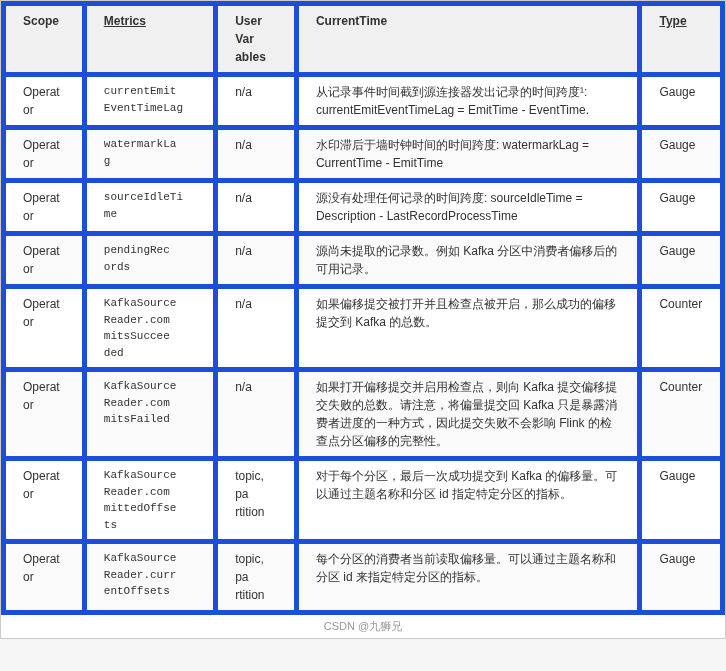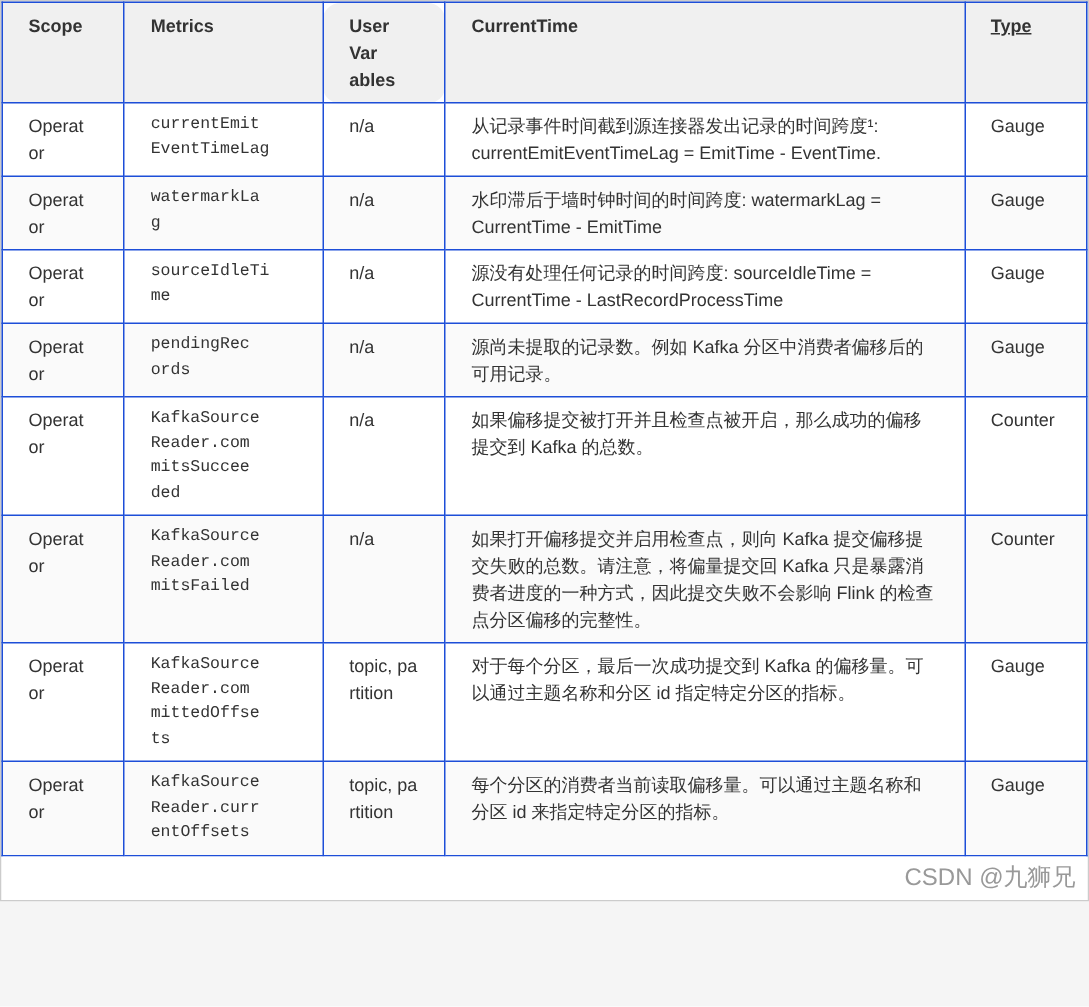--- a/index.html
+++ b/index.html
@@ -12,47 +12,47 @@
     .table-container {
       width: 726px;
       background: #fff;
       border: 1px solid #ccc;
     }
     table {
       width: 100%;
       border-collapse: collapse;
     }
     th, td {
-      border: 1px solid #1d4ed8;
+      border: 5px solid #1d4ed8;
       padding: 6px 17px;
       vertical-align: top;
       line-height: 1.5;
     }
     th {
       background: #f0f0f0;
       font-weight: bold;
       text-align: left;
     }
     td {
       background: #fff;
       margin-left: 36px;
     }
     tr:nth-child(even) td {
       background: #fafafa;
     }
     .col-scope { width: 80px; }
-    .col-metrics { width: 130px; }
+    .col-metrics { width: 130px; text-decoration: underline; }
     .col-uservars { width: 80px; border-radius: 12px; }
     .col-desc { width: 340px; }
     .col-type { width: 80px; text-decoration: underline; }
     .watermark {
       position: relative;
-      text-align: right;
+      text-align: center;
       padding: 4px 8px;
-      font-size: 16px;
+      font-size: 11px;
       color: #999;
       background: #fff;
     }
   </style>
 </head>
 <body>
 
 <div class="table-container">
   <table>
     <thead>
@@ -76,21 +76,21 @@
           <td>Operat<br>or</td>
           <td style="font-family: &quot;Courier New&quot;, monospace; font-size: 11px;">watermarkLa<br>g</td>
           <td>n/a</td>
           <td>水印滞后于墙时钟时间的时间跨度: watermarkLag = CurrentTime - EmitTime</td>
           <td>Gauge</td>
         </tr>
         <tr>
           <td>Operat<br>or</td>
           <td style="font-family: &quot;Courier New&quot;, monospace; font-size: 11px;">sourceIdleTi<br>me</td>
           <td>n/a</td>
-          <td>源没有处理任何记录的时间跨度: sourceIdleTime = CurrentTime - LastRecordProcessTime</td>
+          <td>源没有处理任何记录的时间跨度: sourceIdleTime = Description - LastRecordProcessTime</td>
           <td>Gauge</td>
         </tr>
         <tr>
           <td>Operat<br>or</td>
           <td style="font-family: &quot;Courier New&quot;, monospace; font-size: 11px;">pendingRec<br>ords</td>
           <td>n/a</td>
           <td>源尚未提取的记录数。例如 Kafka 分区中消费者偏移后的可用记录。</td>
           <td>Gauge</td>
         </tr>
         <tr>

